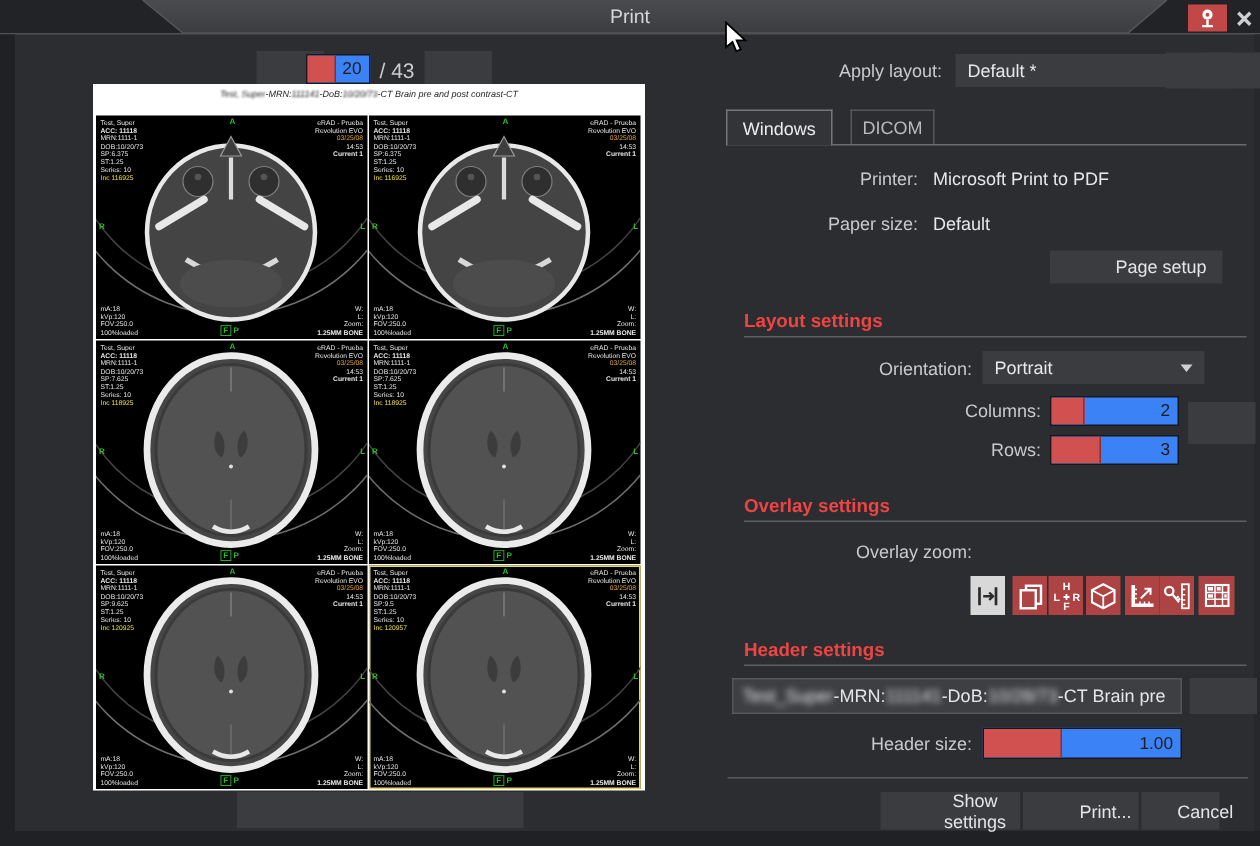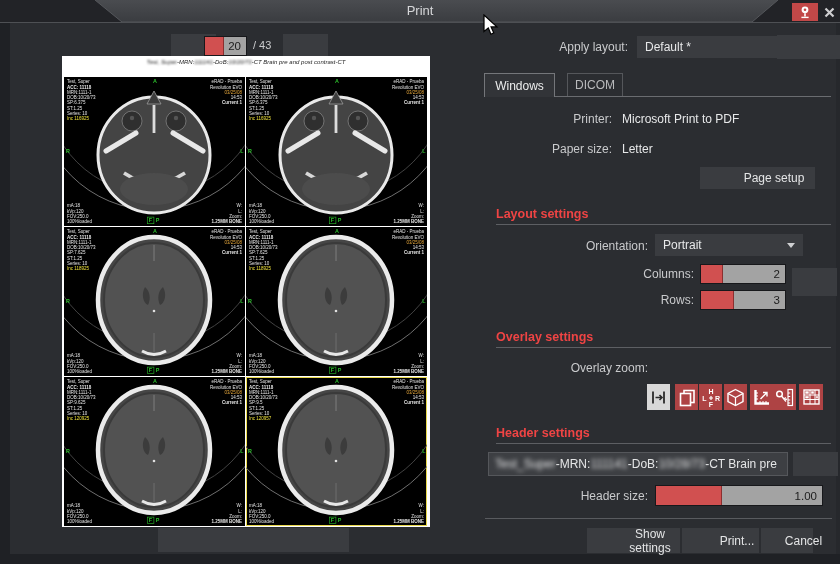--- a/index.html
+++ b/index.html
@@ -16,21 +16,21 @@
   .topline{position:absolute;left:0;top:22px;width:840px;height:1px;background:#4e5054;}
   
   .edge-left{position:absolute;left:0;top:23px;width:10px;height:541px;background:#1f2125;}
   .edge-bottom{position:absolute;left:0;top:554px;width:840px;height:10px;background:#1f2125;}
   .edge-right{position:absolute;left:836px;top:23px;width:4px;height:531px;background:#26282c;}
   
   .btn{position:absolute;background:#3a3c40;border:none;color:#e4e5e6;font-size:12px;
        font-family:"Liberation Sans",sans-serif;display:flex;align-items:center;justify-content:center;cursor:default;padding-left:39px;}
   .lab{position:absolute;color:#c9cacc;font-size:12px;text-align:right;white-space:nowrap;}
   .val{position:absolute;color:#e7e8e9;font-size:12px;white-space:nowrap;}
-  .spin{position:absolute;background:#a3a3a3;border:1px solid #17181b;box-sizing:border-box;overflow:hidden;}
+  .spin{position:absolute;background:#3b82f6;border:1px solid #17181b;box-sizing:border-box;overflow:hidden;}
   .spin-fill{position:absolute;left:0;top:0;bottom:0;background:#d15050;}
   .spin-fill::after{content:'';position:absolute;right:0;top:0;bottom:0;width:1px;background:#8b2f2f;}
   .spin-val{position:absolute;right:5px;top:0;bottom:0;display:flex;align-items:center;font-size:11.5px;color:#1d1d1d;}
   .ddl{position:absolute;background:#3a3c40;color:#e7e8e9;font-size:12px;display:flex;align-items:center;padding-left:8px;box-sizing:border-box;}
   .ddl .chev{position:absolute;right:8px;top:50%;margin-top:-2px;width:0;height:0;
              border-left:4px solid transparent;border-right:4px solid transparent;border-top:5px solid #cfd0d2;}
   .sectitle{position:absolute;color:#ef4444;font-size:12.5px;font-weight:bold;}
   .sep{position:absolute;height:1px;background:#5d5f63;}
   
   .tab{position:absolute;top:73px;box-sizing:border-box;font-size:12px;display:flex;align-items:center;justify-content:center;cursor:default;}
@@ -114,21 +114,21 @@
 
   <button class="btn" style="left:171px;top:34px;width:30px;height:24px;">
     <svg width="18" height="13" viewBox="0 0 18 13">
       <path d="M16 6.5 H3.5 M8 2 L3.5 6.5 L8 11" stroke="#d8d9da" stroke-width="2" fill="none"></path>
     </svg>
   </button>
   <div class="spin" style="left:204px;top:36px;width:43px;height:20px;">
     <div class="spin-fill" style="width:46%;"></div>
     <span class="spin-val">20</span>
   </div>
-  <div class="val" style="left:253px;top:39px;font-size:11px;color:#cbccce;">/ 43</div>
+  <div class="val" style="left:253px;top:39px;font-size:14px;color:#cbccce;">/ 43</div>
   <button class="btn" style="left:283px;top:34px;width:30px;height:24px;">
     <svg width="18" height="13" viewBox="0 0 18 13">
       <path d="M2 6.5 H14.5 M10 2 L14.5 6.5 L10 11" stroke="#d8d9da" stroke-width="2" fill="none"></path>
     </svg>
   </button>
 
   <div class="lab" style="left:490px;top:40px;width:138px;">Apply layout:</div>
   <div class="ddl" style="left:637px;top:36px;width:164px;height:22px;">
     <span>Default *</span>
     <span class="chev"></span>
@@ -603,21 +603,21 @@
     <span>Windows</span>
   </div>
   <div class="tab inactive" style="left:556px;width:56px;">
     <span>DICOM</span>
   </div>
   <div class="tabline"></div>
 
   <div class="lab" style="left:480px;top:112px;width:132px;">Printer:</div>
   <div class="val" style="left:622px;top:112px;">Microsoft Print to PDF</div>
   <div class="lab" style="left:480px;top:142px;width:132px;">Paper size:</div>
-  <div class="val" style="left:622px;top:142px;">Letter</div>
+  <div class="val" style="left:622px;top:142px;">Default</div>
   <button class="btn" style="left:700px;top:167px;width:115px;height:22px;">Page setup</button>
 
   <div class="sectitle" style="left:496px;top:207px;">Layout settings</div>
   <div class="sep" style="left:496px;top:224px;width:335px;"></div>
   <div class="lab" style="left:500px;top:239px;width:148px;">Orientation:</div>
   <div class="ddl" style="left:655px;top:234px;width:148px;height:22px;">
     <span>Portrait</span>
     <span class="chev"></span>
   </div>
   <div class="lab" style="left:560px;top:267px;width:134px;">Columns:</div>
@@ -708,21 +708,21 @@
       <span class="redact">10/28/73</span>
       <span>-CT Brain pre</span>
     </div>
   <button class="btn" style="left:793px;top:452px;width:26px;height:24px;">
     <svg width="18" height="18" viewBox="0 0 18 18">
       <path d="M14.6 11.5 A6 6 0 1 1 13.6 4.6" fill="none" stroke="#d8d9da" stroke-width="2"></path>
       <path d="M13.8 1.2 L13.6 4.9 L9.9 4.4" fill="none" stroke="#d8d9da" stroke-width="1.6"></path>
     </svg>
   </button>
   <div class="lab" style="left:500px;top:489px;width:148px;">Header size:</div>
-  <div class="spin" style="left:655px;top:485px;width:168px;height:21px;">
+  <div class="spin" style="left:655px;top:485px;width:133px;height:21px;">
     <div class="spin-fill" style="width:40%;"></div>
     <span class="spin-val">1.00</span>
   </div>
 
   <div class="sep" style="left:485px;top:518px;width:347px;background:#595b5f;"></div>
   <button class="btn" style="left:587px;top:528px;width:93px;height:25px;">Show settings</button>
   <button class="btn" style="left:682px;top:528px;width:77px;height:25px;">Print...</button>
   <button class="btn" style="left:761px;top:528px;width:52px;height:25px;">Cancel</button>
 
   <svg class="cursor" width="16" height="23" viewBox="0 0 16 23">

